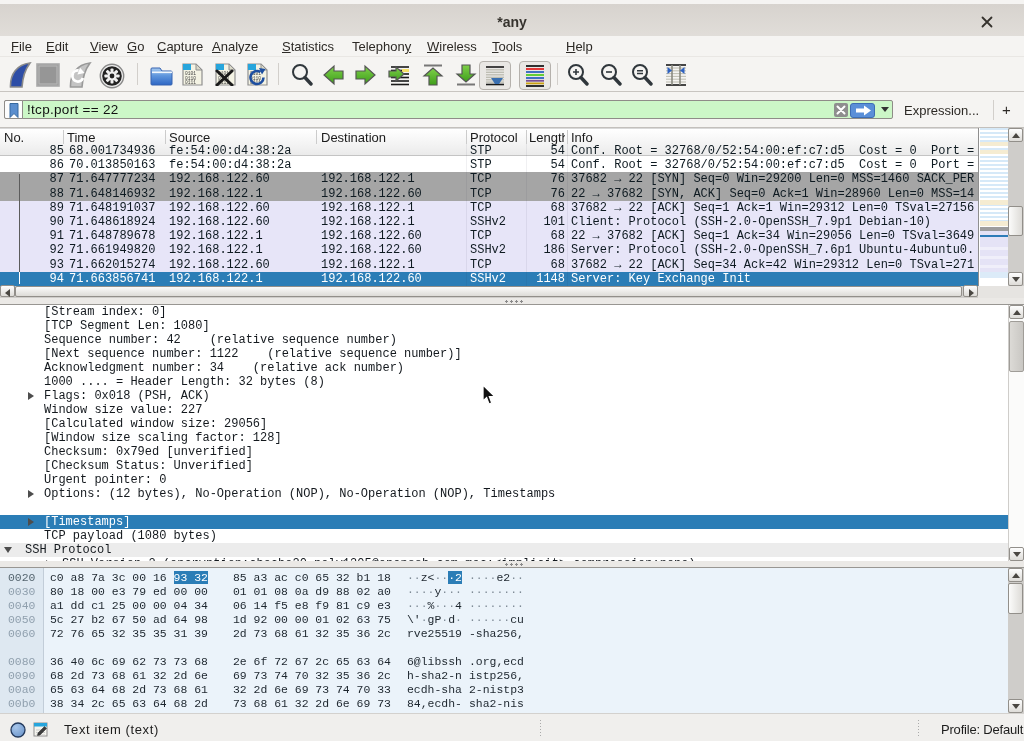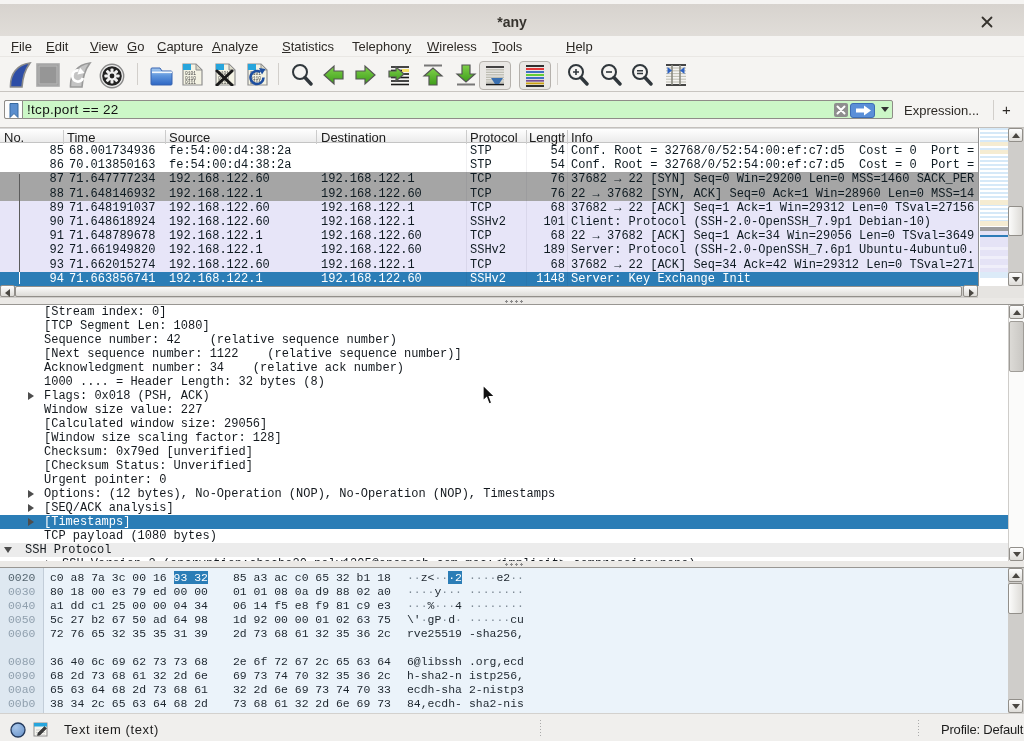--- a/index.html
+++ b/index.html
@@ -22,21 +22,21 @@
 #fbook{left:4px;top:7px;width:19px;height:19px;background:#fdfdfd;border:1px solid #8f8c88;border-radius:2px 0 0 2px;}
 #ftext{left:27px;top:9px;font-size:13.5px;letter-spacing:0.3px;color:#111;}
 #fclear{left:834px;top:10px;width:14px;height:14px;background:#8e8e8e;border-radius:2px;}
 #fapply{left:850px;top:9.5px;width:25px;height:15px;background:#5a8fd8;border:1px solid #3d6db4;border-radius:3px;}
 #fcaret{left:881px;top:14px;width:0;height:0;border-left:4px solid transparent;border-right:4px solid transparent;border-top:5px solid #333;}
 #fexpr{left:904px;top:10px;font-size:13px;color:#2d2a26;}
 #fsep{left:993px;top:7px;width:1px;height:20px;background:#d2cfcb;}
 #fplus{left:1002px;top:8px;font-size:15px;color:#2d2a26;}
 
 #plist{left:0;top:128px;width:1024px;height:170px;background:#fff;}
-#phead{left:0;top:0;width:978px;height:15px;background:linear-gradient(#ffffff,#ebebeb);border-bottom:1px solid #c4c4c4;border-top:1px solid #d9d9d9;}
+#phead{left:0;top:0;width:978px;height:28px;background:linear-gradient(#ffffff,#ebebeb);border-bottom:1px solid #c4c4c4;border-top:1px solid #d9d9d9;}
 #phead span{position:absolute;top:1px;font-size:13px;color:#1b1b1b;white-space:nowrap;}
 #phead i{position:absolute;top:1px;width:1px;height:14px;background:#cccccc;}
 .prow{position:absolute;left:0;width:978px;height:14.2px;font-family:"Liberation Mono",monospace;font-size:12px;line-height:14.2px;white-space:pre;color:#0e1a21;}
 .prow span{position:absolute;top:0;}
 .prow .no{left:0;width:64px;text-align:right;}
 .prow .tm{left:69px;}
 .prow .src{left:169px;}
 .prow .dst{left:321px;}
 .prow .pr{left:470px;}
 .prow .ln{left:490px;width:75px;text-align:right;}
@@ -350,21 +350,21 @@
       <i style="left:526px"></i>
       <i style="left:567px"></i>
     </div>
     <div class="prow " style="top:16.0px"><span class="no">85</span><span class="tm">68.001734936</span><span class="src">fe:54:00:d4:38:2a</span><span class="dst"></span><span class="pr">STP</span><span class="ln">54</span><span class="inf">Conf. Root = 32768/0/52:54:00:ef:c7:d5  Cost = 0  Port = 0x8001</span></div>
     <div class="prow " style="top:30.2px"><span class="no">86</span><span class="tm">70.013850163</span><span class="src">fe:54:00:d4:38:2a</span><span class="dst"></span><span class="pr">STP</span><span class="ln">54</span><span class="inf">Conf. Root = 32768/0/52:54:00:ef:c7:d5  Cost = 0  Port = 0x8001</span></div>
     <div class="prow rgray" style="top:44.4px"><span class="no">87</span><span class="tm">71.647777234</span><span class="src">192.168.122.60</span><span class="dst">192.168.122.1</span><span class="pr">TCP</span><span class="ln">76</span><span class="inf">37682 → 22 [SYN] Seq=0 Win=29200 Len=0 MSS=1460 SACK_PERM=1</span></div>
     <div class="prow rgray" style="top:58.599999999999994px"><span class="no">88</span><span class="tm">71.648146932</span><span class="src">192.168.122.1</span><span class="dst">192.168.122.60</span><span class="pr">TCP</span><span class="ln">76</span><span class="inf">22 → 37682 [SYN, ACK] Seq=0 Ack=1 Win=28960 Len=0 MSS=1460 </span></div>
     <div class="prow rlav" style="top:72.8px"><span class="no">89</span><span class="tm">71.648191037</span><span class="src">192.168.122.60</span><span class="dst">192.168.122.1</span><span class="pr">TCP</span><span class="ln">68</span><span class="inf">37682 → 22 [ACK] Seq=1 Ack=1 Win=29312 Len=0 TSval=2715665</span></div>
     <div class="prow rlav" style="top:87.0px"><span class="no">90</span><span class="tm">71.648618924</span><span class="src">192.168.122.60</span><span class="dst">192.168.122.1</span><span class="pr">SSHv2</span><span class="ln">101</span><span class="inf">Client: Protocol (SSH-2.0-OpenSSH_7.9p1 Debian-10)</span></div>
     <div class="prow rlav" style="top:101.2px"><span class="no">91</span><span class="tm">71.648789678</span><span class="src">192.168.122.1</span><span class="dst">192.168.122.60</span><span class="pr">TCP</span><span class="ln">68</span><span class="inf">22 → 37682 [ACK] Seq=1 Ack=34 Win=29056 Len=0 TSval=364955</span></div>
-    <div class="prow rlav" style="top:115.4px"><span class="no">92</span><span class="tm">71.661949820</span><span class="src">192.168.122.1</span><span class="dst">192.168.122.60</span><span class="pr">SSHv2</span><span class="ln">189</span><span class="inf">Server: Protocol (SSH-2.0-OpenSSH_7.6p1 Ubuntu-4ubuntu0.3)</span></div>
+    <div class="prow rlav" style="top:115.4px"><span class="no">92</span><span class="tm">71.661949820</span><span class="src">192.168.122.1</span><span class="dst">192.168.122.60</span><span class="pr">SSHv2</span><span class="ln">186</span><span class="inf">Server: Protocol (SSH-2.0-OpenSSH_7.6p1 Ubuntu-4ubuntu0.3)</span></div>
     <div class="prow rlav" style="top:129.6px"><span class="no">93</span><span class="tm">71.662015274</span><span class="src">192.168.122.60</span><span class="dst">192.168.122.1</span><span class="pr">TCP</span><span class="ln">68</span><span class="inf">37682 → 22 [ACK] Seq=34 Ack=42 Win=29312 Len=0 TSval=2715</span></div>
     <div class="prow rsel" style="top:143.79999999999998px"><span class="no">94</span><span class="tm">71.663856741</span><span class="src">192.168.122.1</span><span class="dst">192.168.122.60</span><span class="pr">SSHv2</span><span class="ln">1148</span><span class="inf">Server: Key Exchange Init</span></div>
     <div id="pgrid">
       <i style="left:466px"></i>
       <i style="left:526px"></i>
       <i style="left:567px"></i>
     </div>
     <div id="relline" class="abs"></div>
     <div id="relline2" class="abs"></div>
     <div id="mmap" class="abs">
@@ -454,21 +454,20 @@
     <div class="dline " style="top:56px"><span style="left:44px">Acknowledgment number: 34    (relative ack number)</span></div>
     <div class="dline " style="top:70px"><span style="left:44px">1000 .... = Header Length: 32 bytes (8)</span></div>
     <div class="dline " style="top:84px"><b class="tri-r" style="left:28px"></b><span style="left:44px">Flags: 0x018 (PSH, ACK)</span></div>
     <div class="dline " style="top:98px"><span style="left:44px">Window size value: 227</span></div>
     <div class="dline " style="top:112px"><span style="left:44px">[Calculated window size: 29056]</span></div>
     <div class="dline " style="top:126px"><span style="left:44px">[Window size scaling factor: 128]</span></div>
     <div class="dline " style="top:140px"><span style="left:44px">Checksum: 0x79ed [unverified]</span></div>
     <div class="dline " style="top:154px"><span style="left:44px">[Checksum Status: Unverified]</span></div>
     <div class="dline " style="top:168px"><span style="left:44px">Urgent pointer: 0</span></div>
     <div class="dline " style="top:182px"><b class="tri-r" style="left:28px"></b><span style="left:44px">Options: (12 bytes), No-Operation (NOP), No-Operation (NOP), Timestamps</span></div>
-    <div class="dline " style="top:196px"><b class="tri-r" style="left:28px"></b><span style="left:44px">[SEQ/ACK analysis]</span></div>
     <div class="dline dsel" style="top:210px"><b class="tri-r" style="left:28px"></b><span style="left:44px">[Timestamps]</span></div>
     <div class="dline " style="top:224px"><span style="left:44px">TCP payload (1080 bytes)</span></div>
     <div class="dline dgray" style="top:238px"><b class="tri-d" style="left:4px"></b><span style="left:25px">SSH Protocol</span></div>
     <div class="dline " style="top:252px"><b class="tri-r" style="left:46px"></b><span style="left:62px">SSH Version 2 (encryption:chacha20-poly1305@openssh.com mac:&lt;implicit&gt; compression:none)</span></div>
     <div class="abs" style="left:1008px;top:0px;width:16px;height:256px;background:#fbfbfa;border-left:1px solid #cfcdca;">
       <div class="sb-btn arr-up" style="top:0"></div>
       <div class="sb-btn arr-dn" style="top:242px"></div>
       <div class="sb-thumb" style="left:0;width:15px;top:16px;height:51px;background:linear-gradient(90deg,#dcdad6,#c9c7c3);border:1px solid #a09d98;"></div>
     </div>
   </div>

